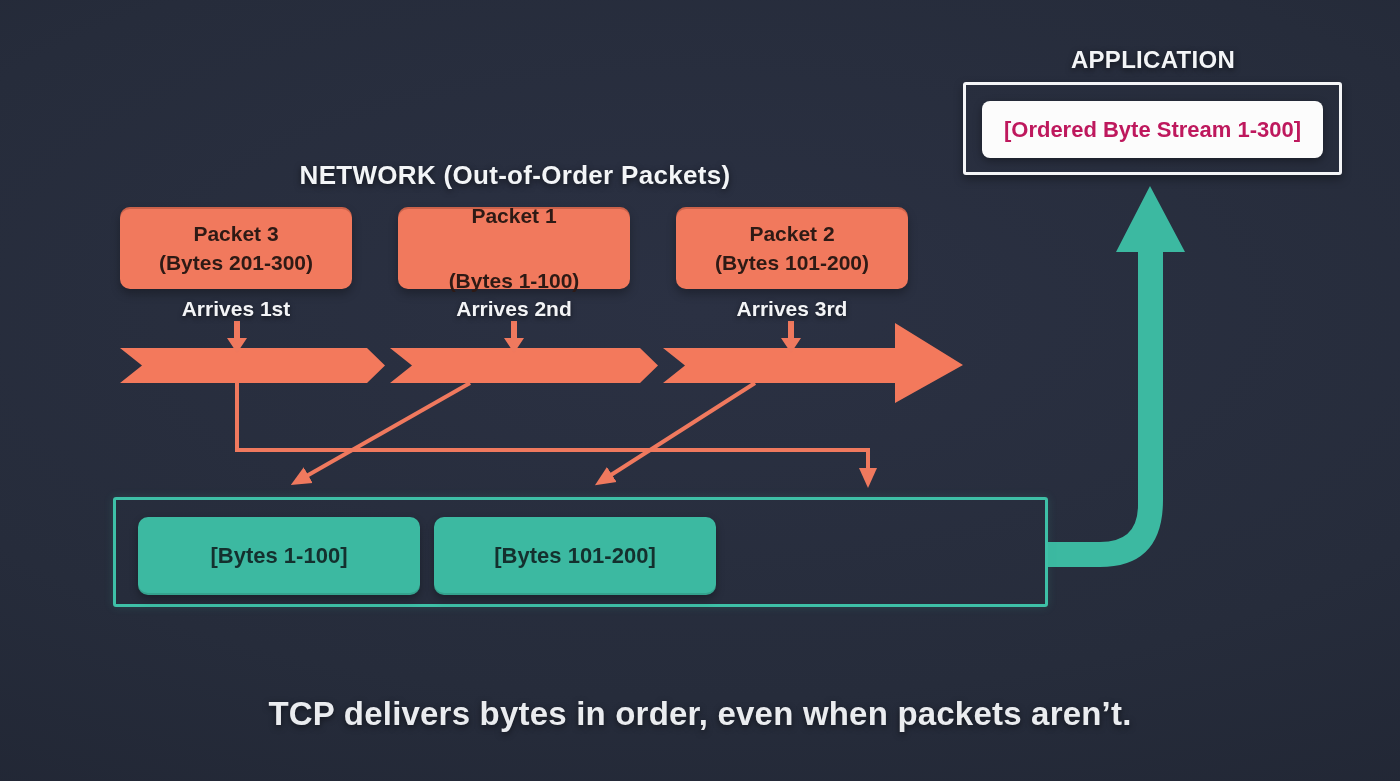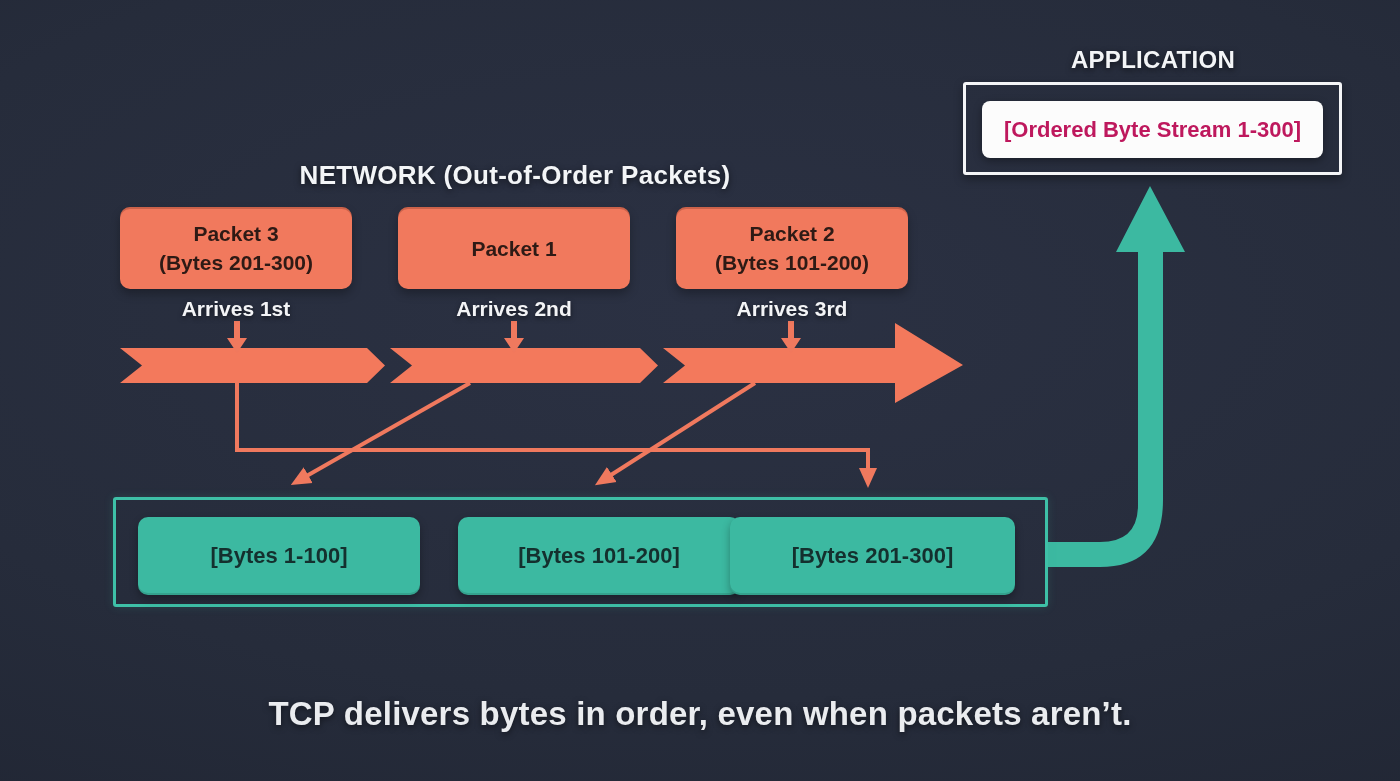--- a/index.html
+++ b/index.html
@@ -62,21 +62,21 @@
   .slot {
     position:absolute;
     top:517px; height:78px;
     background:#3cb9a1;
     border-radius:10px;
     color:#14302e; font-weight:bold; font-size:22px;
     display:flex; align-items:center; justify-content:center;
     box-shadow:0 4px 8px rgba(0,0,0,.3), inset 0 -2px 0 rgba(0,0,0,.12);
   }
   .slot-1 { left:138px; width:282px; }
-  .slot-2 { left:434px; width:282px;margin-left:24px; }
+  .slot-2 { left:434px; width:282px; }
   .slot-3 { left:730px; width:285px; }
 
   .app-outline {
     position:absolute;
     left:963px; top:82px; width:379px; height:93px;
     border:3px solid #f4f5f7;
     border-radius:3px;
     box-shadow:0 4px 10px rgba(0,0,0,.35);
   }
   .app-inner {
@@ -128,33 +128,33 @@
 
   <div class="title network-title">NETWORK (Out-of-Order Packets)</div>
   <div class="title app-title">APPLICATION</div>
 
   <div class="packet packet-3">
     <span>Packet 3</span>
     <span>(Bytes 201-300)</span>
   </div>
   <div class="packet packet-1">
     <span>Packet 1</span>
+    <span>(Bytes 1-100)</span>
   </div>
   <div class="packet packet-2">
     <span>Packet 2</span>
     <span>(Bytes 101-200)</span>
   </div>
 
   <div class="arrives arrives-1">Arrives 1st</div>
   <div class="arrives arrives-2">Arrives 2nd</div>
   <div class="arrives arrives-3">Arrives 3rd</div>
 
   <div class="buffer-outline"></div>
   <div class="slot slot-1">[Bytes 1-100]</div>
   <div class="slot slot-2">[Bytes 101-200]</div>
-  <div class="slot slot-3">[Bytes 201-300]</div>
 
   <div class="app-outline"></div>
   <div class="app-inner">[Ordered Byte Stream 1-300]</div>
 
   <div class="caption">TCP delivers bytes in order, even when packets aren’t.</div>
 
 </div>
 
 </body></html>

